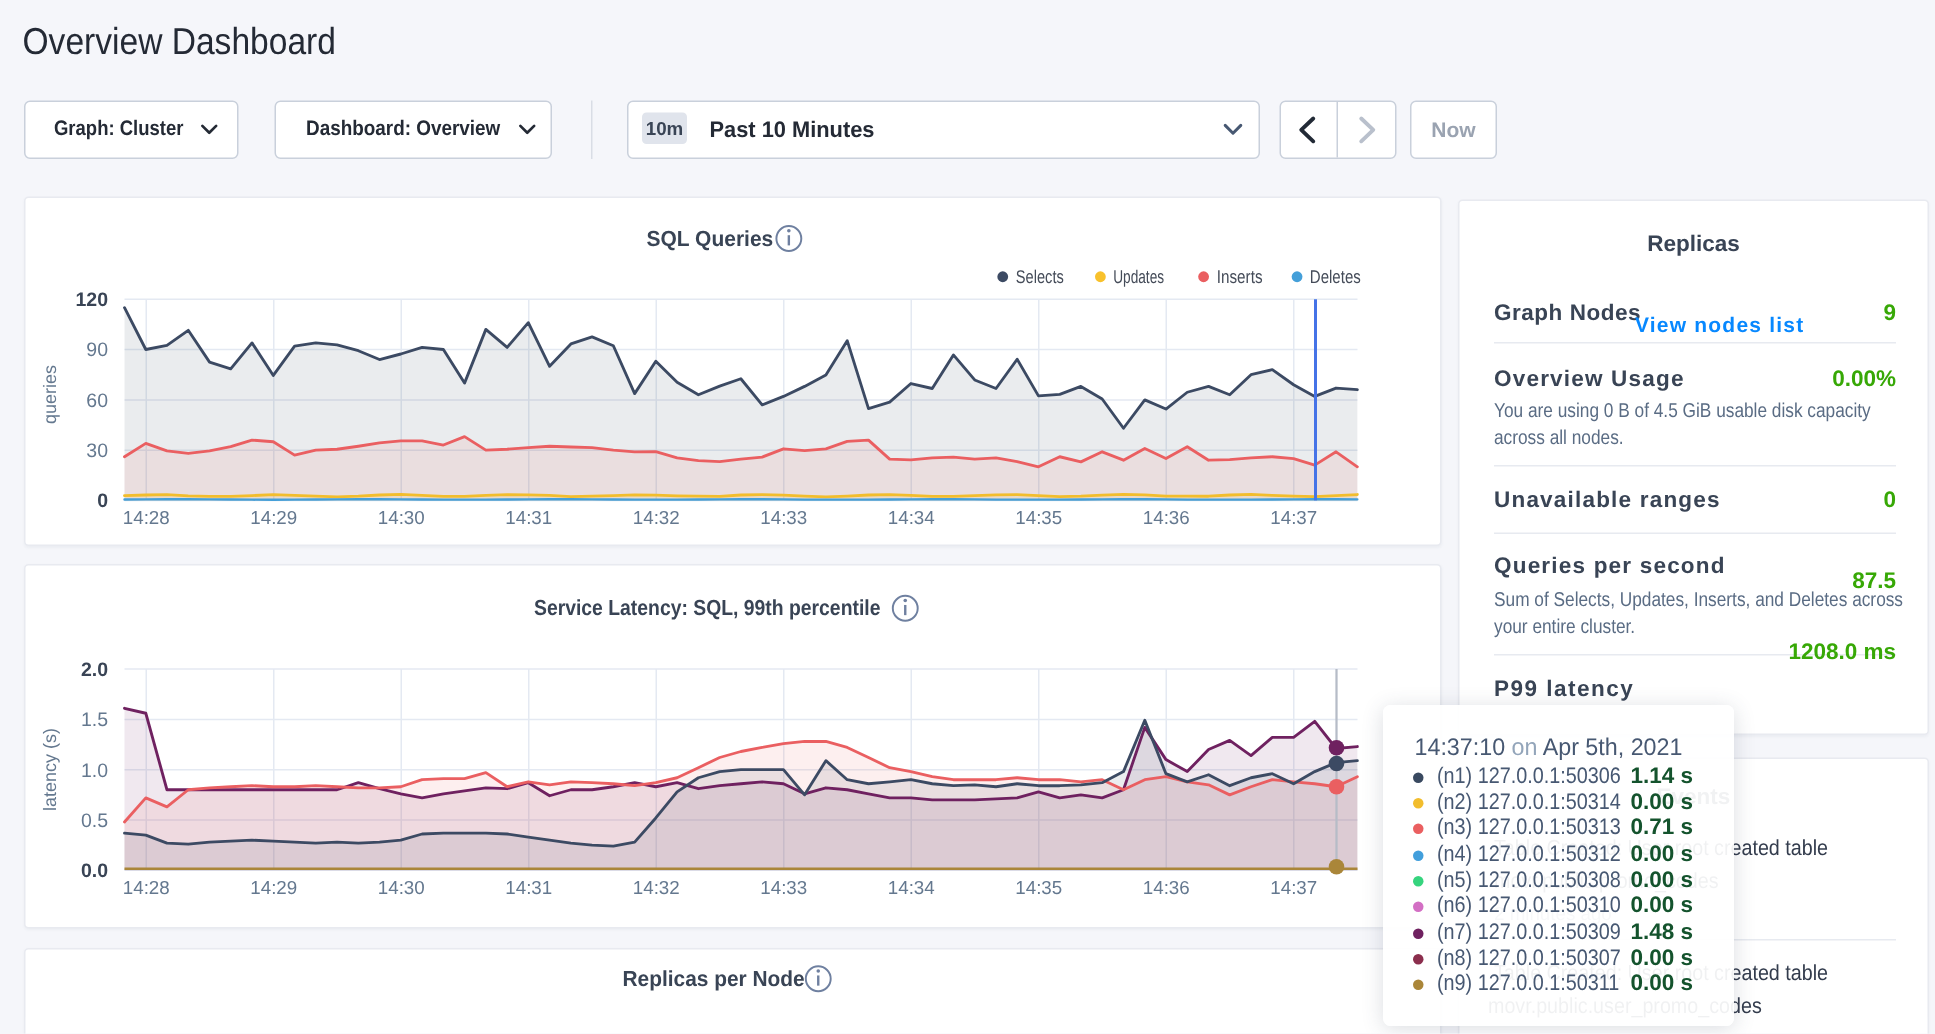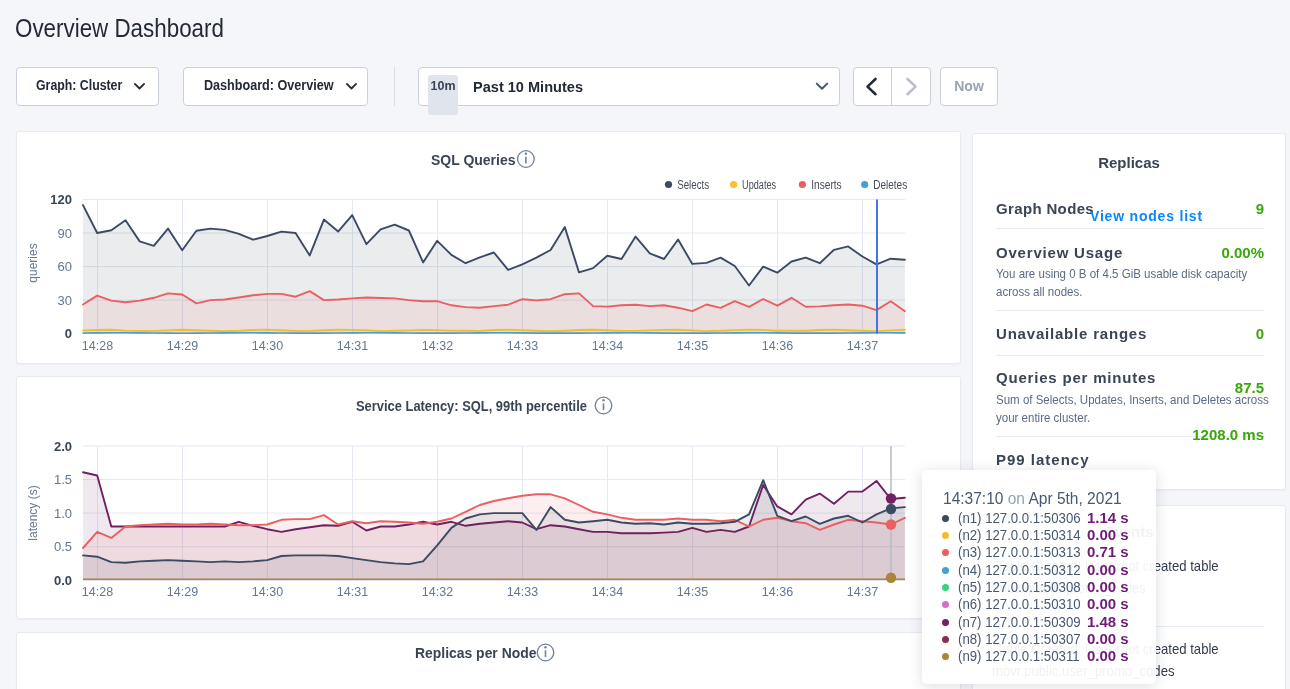--- a/index.html
+++ b/index.html
@@ -6,33 +6,33 @@
 .abs{position:absolute}
 .card{position:absolute;background:#fff;border:1px solid #e8eaf0;border-radius:3px;box-shadow:0 1px 2px rgba(60,70,90,0.05)}
 .ctitle{position:absolute;font-size:14.5px;font-weight:bold;color:#394455;white-space:nowrap}
 .btn{position:absolute;background:#fff;border:1px solid #c9d0db;border-radius:4px}
 .btxt{font-size:14px;font-weight:bold;color:#242a35;white-space:nowrap}
 .sumhead{position:absolute;font-size:15px;font-weight:bold;color:#394455;white-space:nowrap}
 .sumval{position:absolute;font-size:15px;font-weight:bold;color:#37a806;text-align:right;right:26px;white-space:nowrap}
 .sumsub{position:absolute;font-size:13.4px;color:#5a6c84;white-space:nowrap}
 .sdiv{position:absolute;left:996px;width:268px;height:1px;background:#e7eaf0}
 .ttname{position:absolute;left:958px;font-size:15px;color:#475872;white-space:nowrap;transform:scaleX(.88);transform-origin:0 50%}
-.ttval{position:absolute;left:1087px;font-size:15px;font-weight:bold;color:#701a75;white-space:nowrap}
+.ttval{position:absolute;left:1087px;font-size:15px;font-weight:bold;color:#14532d;white-space:nowrap}
 .ttdot{position:absolute;width:7px;height:7px;border-radius:50%}
 .evtxt{position:absolute;font-size:14.6px;color:#333c4d;white-space:nowrap}
 </style></head><body>
 <div class="abs" style="left:15px;top:13.5px;font-size:25px;color:#242a35;transform:scaleX(.895);transform-origin:0 50%">Overview Dashboard</div>
 
 <div class="btn" style="left:16px;top:67px;width:143px;height:39px"></div>
 <div class="abs btxt" style="left:35.5px;top:77px;transform:scaleX(.88);transform-origin:0 50%">Graph: Cluster</div>
 <div class="btn" style="left:183px;top:67px;width:185px;height:39px"></div>
 <div class="abs btxt" style="left:203.5px;top:77px;transform:scaleX(.90);transform-origin:0 50%">Dashboard: Overview</div>
 <div class="abs" style="left:394px;top:67px;width:1px;height:39px;background:#d9dde5"></div>
 <div class="btn" style="left:418px;top:67px;width:422px;height:39px"></div>
-<div class="abs" style="left:428px;top:75px;width:30px;height:40px;background:#e0e4ec;border-radius:3px;
+<div class="abs" style="left:428px;top:75px;width:30px;height:21px;background:#e0e4ec;border-radius:3px;
  font-size:12.5px;font-weight:bold;color:#394455;text-align:center;line-height:23px">10m</div>
 <div class="abs" style="left:473px;top:78px;font-size:15px;font-weight:bold;color:#242a35;transform:scaleX(.97);transform-origin:0 50%">Past 10 Minutes</div>
 <div class="btn" style="left:853px;top:67px;width:78px;height:39px"></div>
 <div class="abs" style="left:891px;top:68px;width:1px;height:37px;background:#c9d0db"></div>
 <div class="btn" style="left:940px;top:67px;width:58px;height:39px"></div>
 <div class="abs" style="left:940px;top:67px;width:58px;height:39px;font-size:14px;font-weight:bold;color:#9aa3b1;text-align:center;line-height:38px">Now</div>
 <svg class="abs" style="left:0;top:0" width="1010" height="110" viewBox="0 0 1010 110">
 <polyline points="134.9,83.9 139.5,88.5 144.1,83.9" fill="none" stroke="#242a35" stroke-width="1.8" stroke-linecap="round" stroke-linejoin="round"></polyline>
     <polyline points="346.9,83.9 351.5,88.5 356.1,83.9" fill="none" stroke="#242a35" stroke-width="1.8" stroke-linecap="round" stroke-linejoin="round"></polyline>
     <polyline points="816.8,83.60000000000001 822,88.8 827.2,83.60000000000001" fill="none" stroke="#475872" stroke-width="2.0" stroke-linecap="round" stroke-linejoin="round"></polyline>
@@ -164,21 +164,21 @@
 <div class="sumval" style="top:200px">9</div>
 <div class="sdiv" style="top:228px"></div>
 <div class="sumhead" style="left:996px;top:244px;letter-spacing:.8px">Overview Usage</div>
 <div class="sumval" style="top:244px">0.00%</div>
 <div class="sumsub" style="left:996px;top:266px;transform:scaleX(.86);transform-origin:0 50%">You are using 0 B of 4.5 GiB usable disk capacity</div>
 <div class="sumsub" style="left:996px;top:283.5px;transform:scaleX(.86);transform-origin:0 50%">across all nodes.</div>
 <div class="sdiv" style="top:310px"></div>
 <div class="sumhead" style="left:996px;top:325px;letter-spacing:.8px">Unavailable ranges</div>
 <div class="sumval" style="top:325px">0</div>
 <div class="sdiv" style="top:355px"></div>
-<div class="sumhead" style="left:996px;top:369px;letter-spacing:.8px">Queries per minutes</div>
+<div class="sumhead" style="left:996px;top:369px;letter-spacing:.8px">Queries per second</div>
 <div class="sumval" style="top:379px">87.5</div>
 <div class="sumsub" style="left:996px;top:392px;transform:scaleX(.86);transform-origin:0 50%">Sum of Selects, Updates, Inserts, and Deletes across</div>
 <div class="sumsub" style="left:996px;top:409.5px;transform:scaleX(.86);transform-origin:0 50%">your entire cluster.</div>
 <div class="sdiv" style="top:436px"></div>
 <div class="sumhead" style="left:996px;top:451px;letter-spacing:1px">P99 latency</div>
 <div class="sumval" style="top:426px">1208.0 ms</div>
 
 <div class="sumhead" style="left:972px;width:314px;text-align:center;top:523px;font-size:15px">Events</div>
 <div class="evtxt" style="left:996px;top:558px;transform:scaleX(.90);transform-origin:0 50%">Table Created: User root created table</div>
 <div class="evtxt" style="left:996px;top:580px;transform:scaleX(.90);transform-origin:0 50%">movr.public.promo_codes</div>

